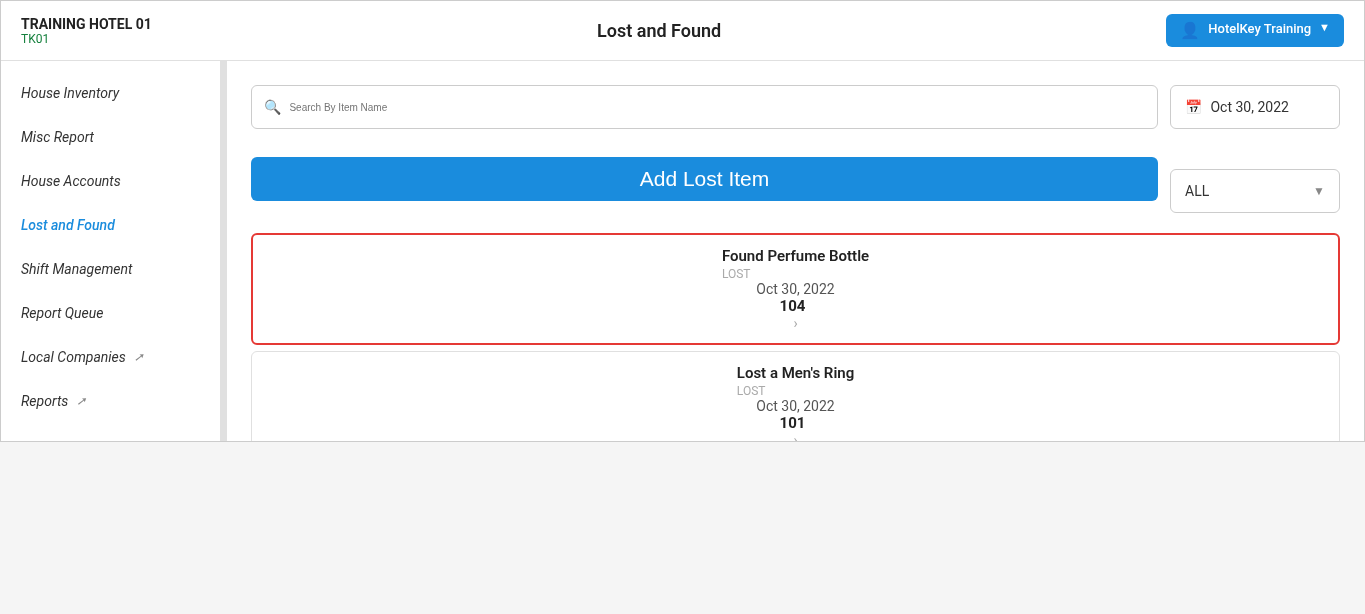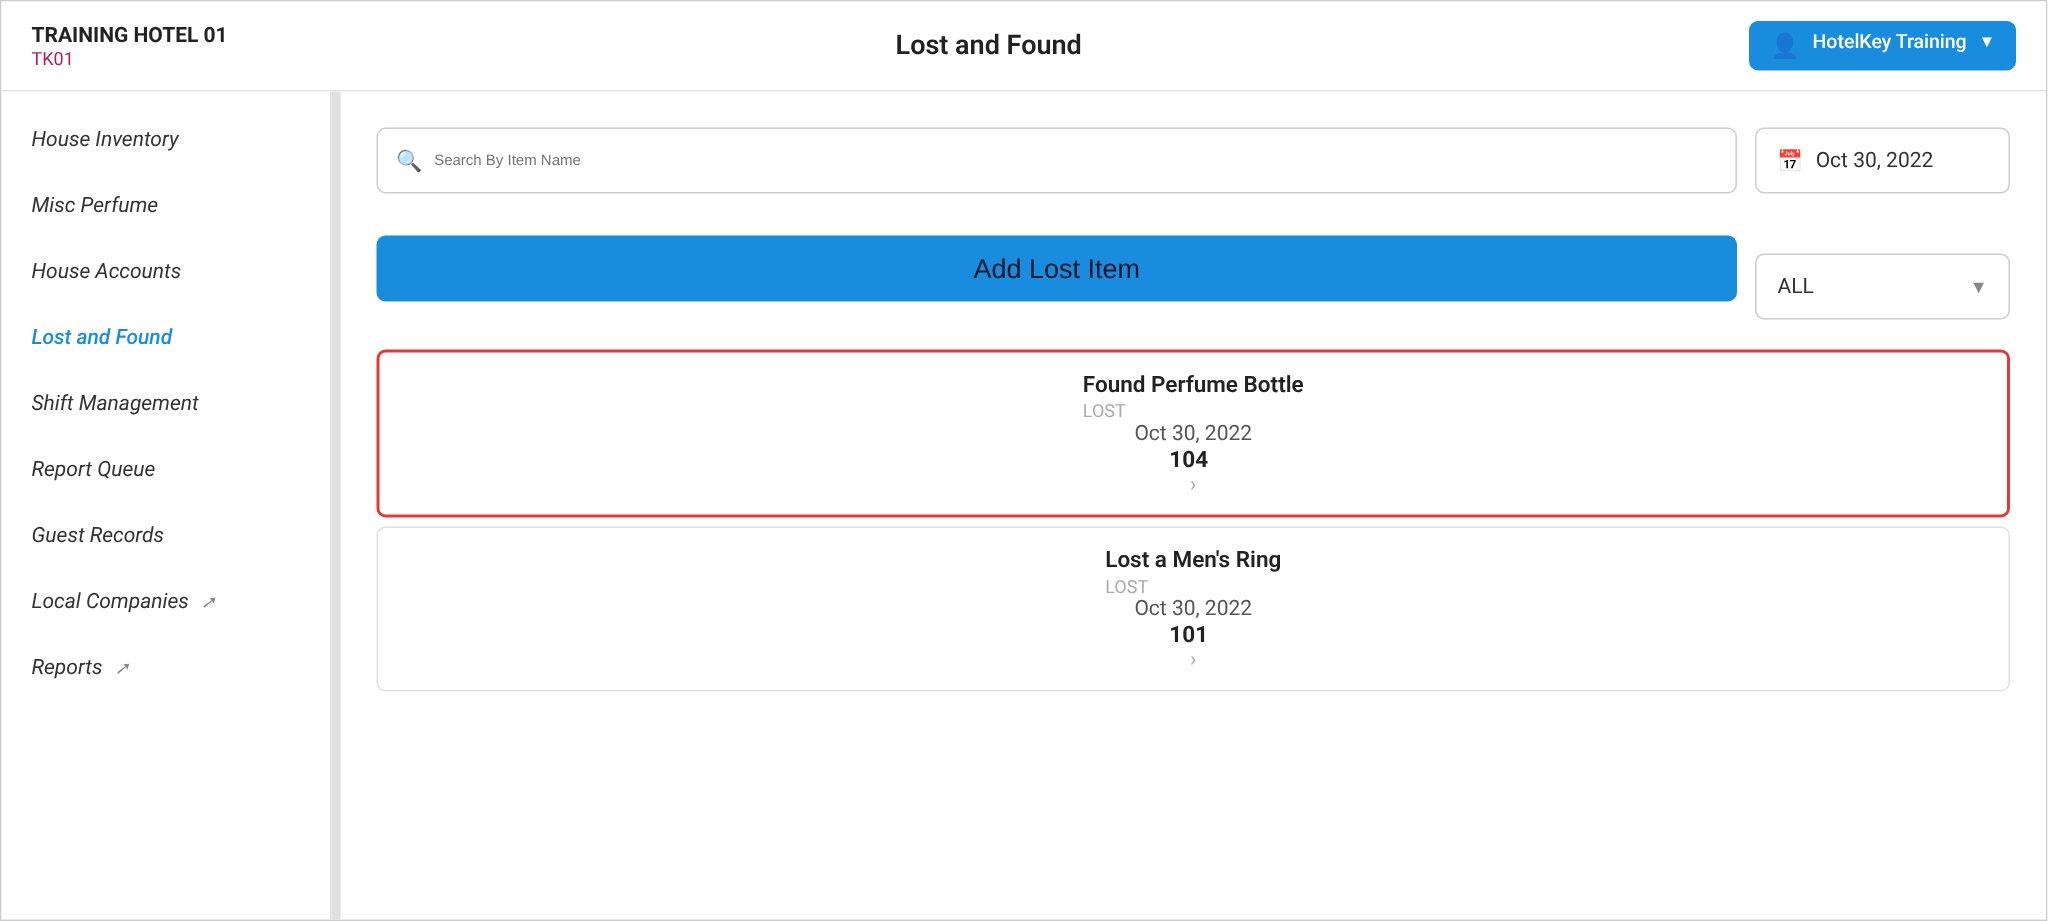--- a/index.html
+++ b/index.html
@@ -1,28 +1,28 @@
 <!DOCTYPE html>
 <html><head>
   <meta charset="utf-8">
   <style>
     * { box-sizing: border-box; margin: 0; padding: 0; }
     body { font-family: -apple-system, BlinkMacSystemFont, 'Segoe UI', Roboto, sans-serif; background: #f5f5f5; height: 614px; overflow: hidden; }
 
-    .app-wrapper { display: flex; flex-direction: column; height: 614px; border: 1px solid #ccc; background: #fff; }
+    .app-wrapper { display: flex; flex-direction: column; height: 442px; border: 1px solid #ccc; background: #fff; }
 
     
     .header {
       display: flex; align-items: center; justify-content: space-between;
       padding: 0 20px; height: 60px; background: #fff;
       border-bottom: 1px solid #e0e0e0; flex-shrink: 0;
     }
     .header-hotel { display: flex; flex-direction: column; }
     .hotel-name { font-size: 14px; font-weight: 700; color: #222; }
-    .hotel-code { font-size: 12px; color: #be185d; }
+    .hotel-code { font-size: 12px; color: #15803d; }
     .header-title { font-size: 18px; font-weight: 600; color: #222; }
     .header-user {
       display: flex; align-items: flex-start; gap: 8px;
       background: #1a8cdd; color: #fff; padding: 7px 14px;
       border-radius: 6px; cursor: pointer; font-size: 13px; font-weight: 500;
     }
     .header-user-icon { font-size: 16px; }
     .chevron-down { font-size: 11px; }
 
     
@@ -58,21 +58,21 @@
       border: 1px solid #ccc; border-radius: 6px; padding: 0 14px; height: 44px;
       font-size: 14px; color: #333; white-space: nowrap; cursor: pointer;
       min-width: 170px;
     }
     .date-icon { color: #888; font-size: 14px; }
 
     
     .action-row { display: flex; gap: 12px; margin-bottom: 20px; align-items: center; }
     .btn-add {
       flex: 1; height: 44px; border: none; border-radius: 6px;
-      background: #1a8cdd; color: #0f172a; font-size: 18px; font-weight: 500;
+      background: #1a8cdd; color: #ffffff; font-size: 21px; font-weight: 500;
       cursor: pointer;
     }
     .filter-select {
       display: flex; align-items: center; justify-content: space-between;
       border: 1px solid #ccc; border-radius: 6px; padding: 0 14px; height: 44px;
       font-size: 14px; color: #333; cursor: pointer; min-width: 170px; margin-top: 24px;
     }
     .filter-chevron { color: #888; font-size: 12px; }
 
     
@@ -112,36 +112,33 @@
     </div>
   </div>
 
   <div class="body-wrapper">
 
     <div class="sidebar">
       <div class="sidebar-item">
         <span>House Inventory</span>
       </div>
       <div class="sidebar-item">
-        <span>Misc Perfume</span>
+        <span>Misc Report</span>
       </div>
       <div class="sidebar-item">
         <span>House Accounts</span>
       </div>
       <div class="sidebar-item active">
         <span>Lost and Found</span>
       </div>
       <div class="sidebar-item">
         <span>Shift Management</span>
       </div>
       <div class="sidebar-item">
         <span>Report Queue</span>
-      </div>
-      <div class="sidebar-item">
-        <span>Guest Records</span>
       </div>
       <div class="sidebar-item">
         <span>Local Companies</span>
         <span class="sidebar-ext-icon">➚</span>
       </div>
       <div class="sidebar-item">
         <span>Reports</span>
         <span class="sidebar-ext-icon">➚</span>
       </div>
     </div>

